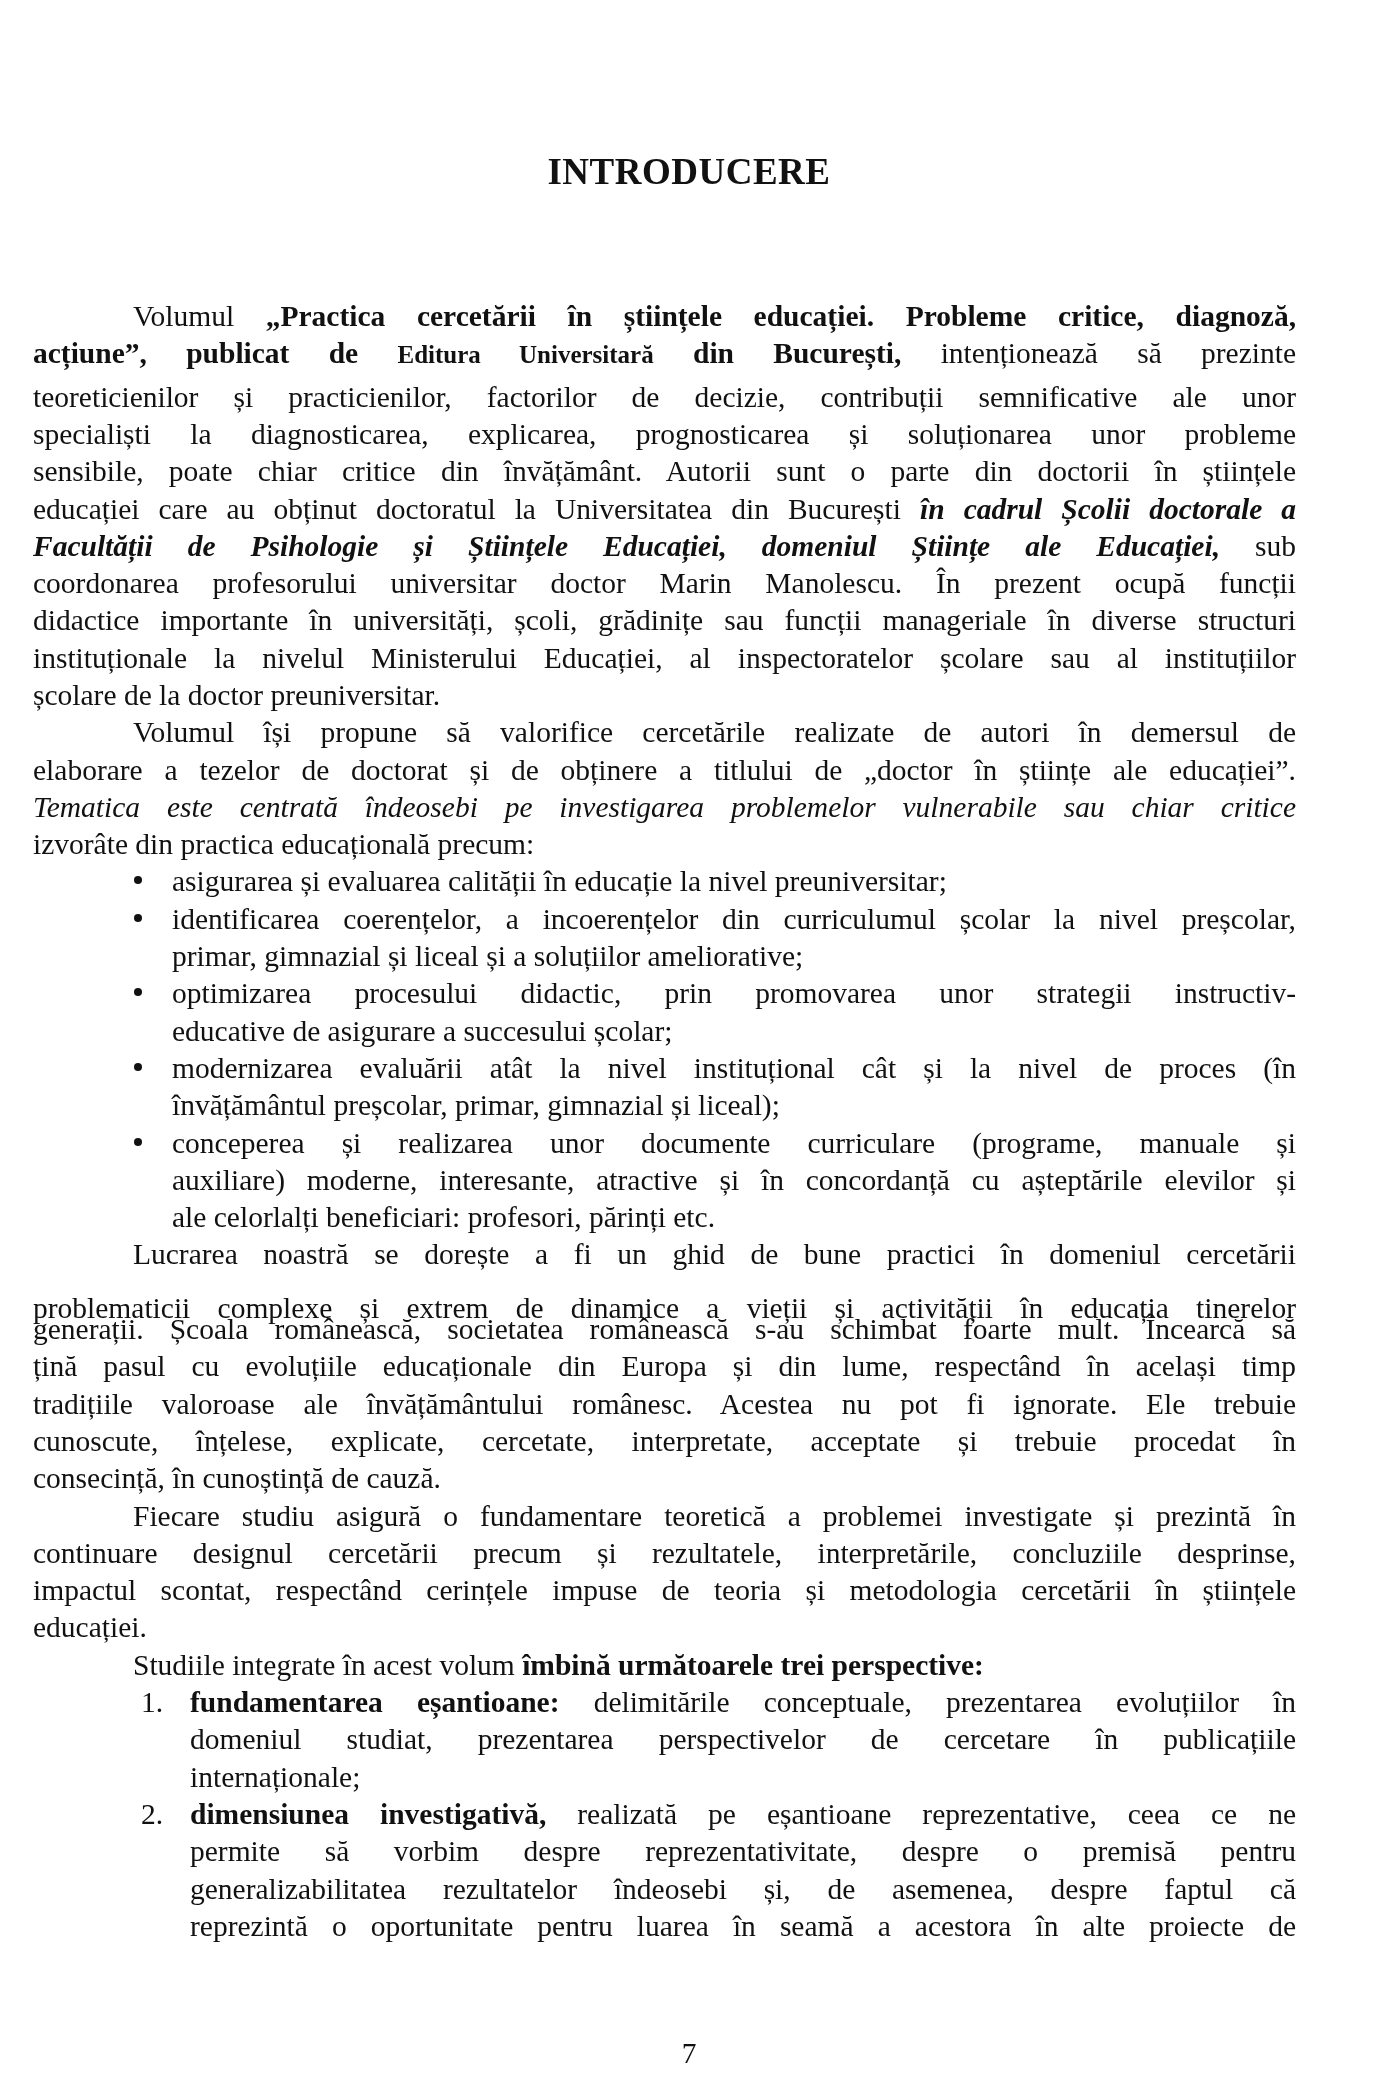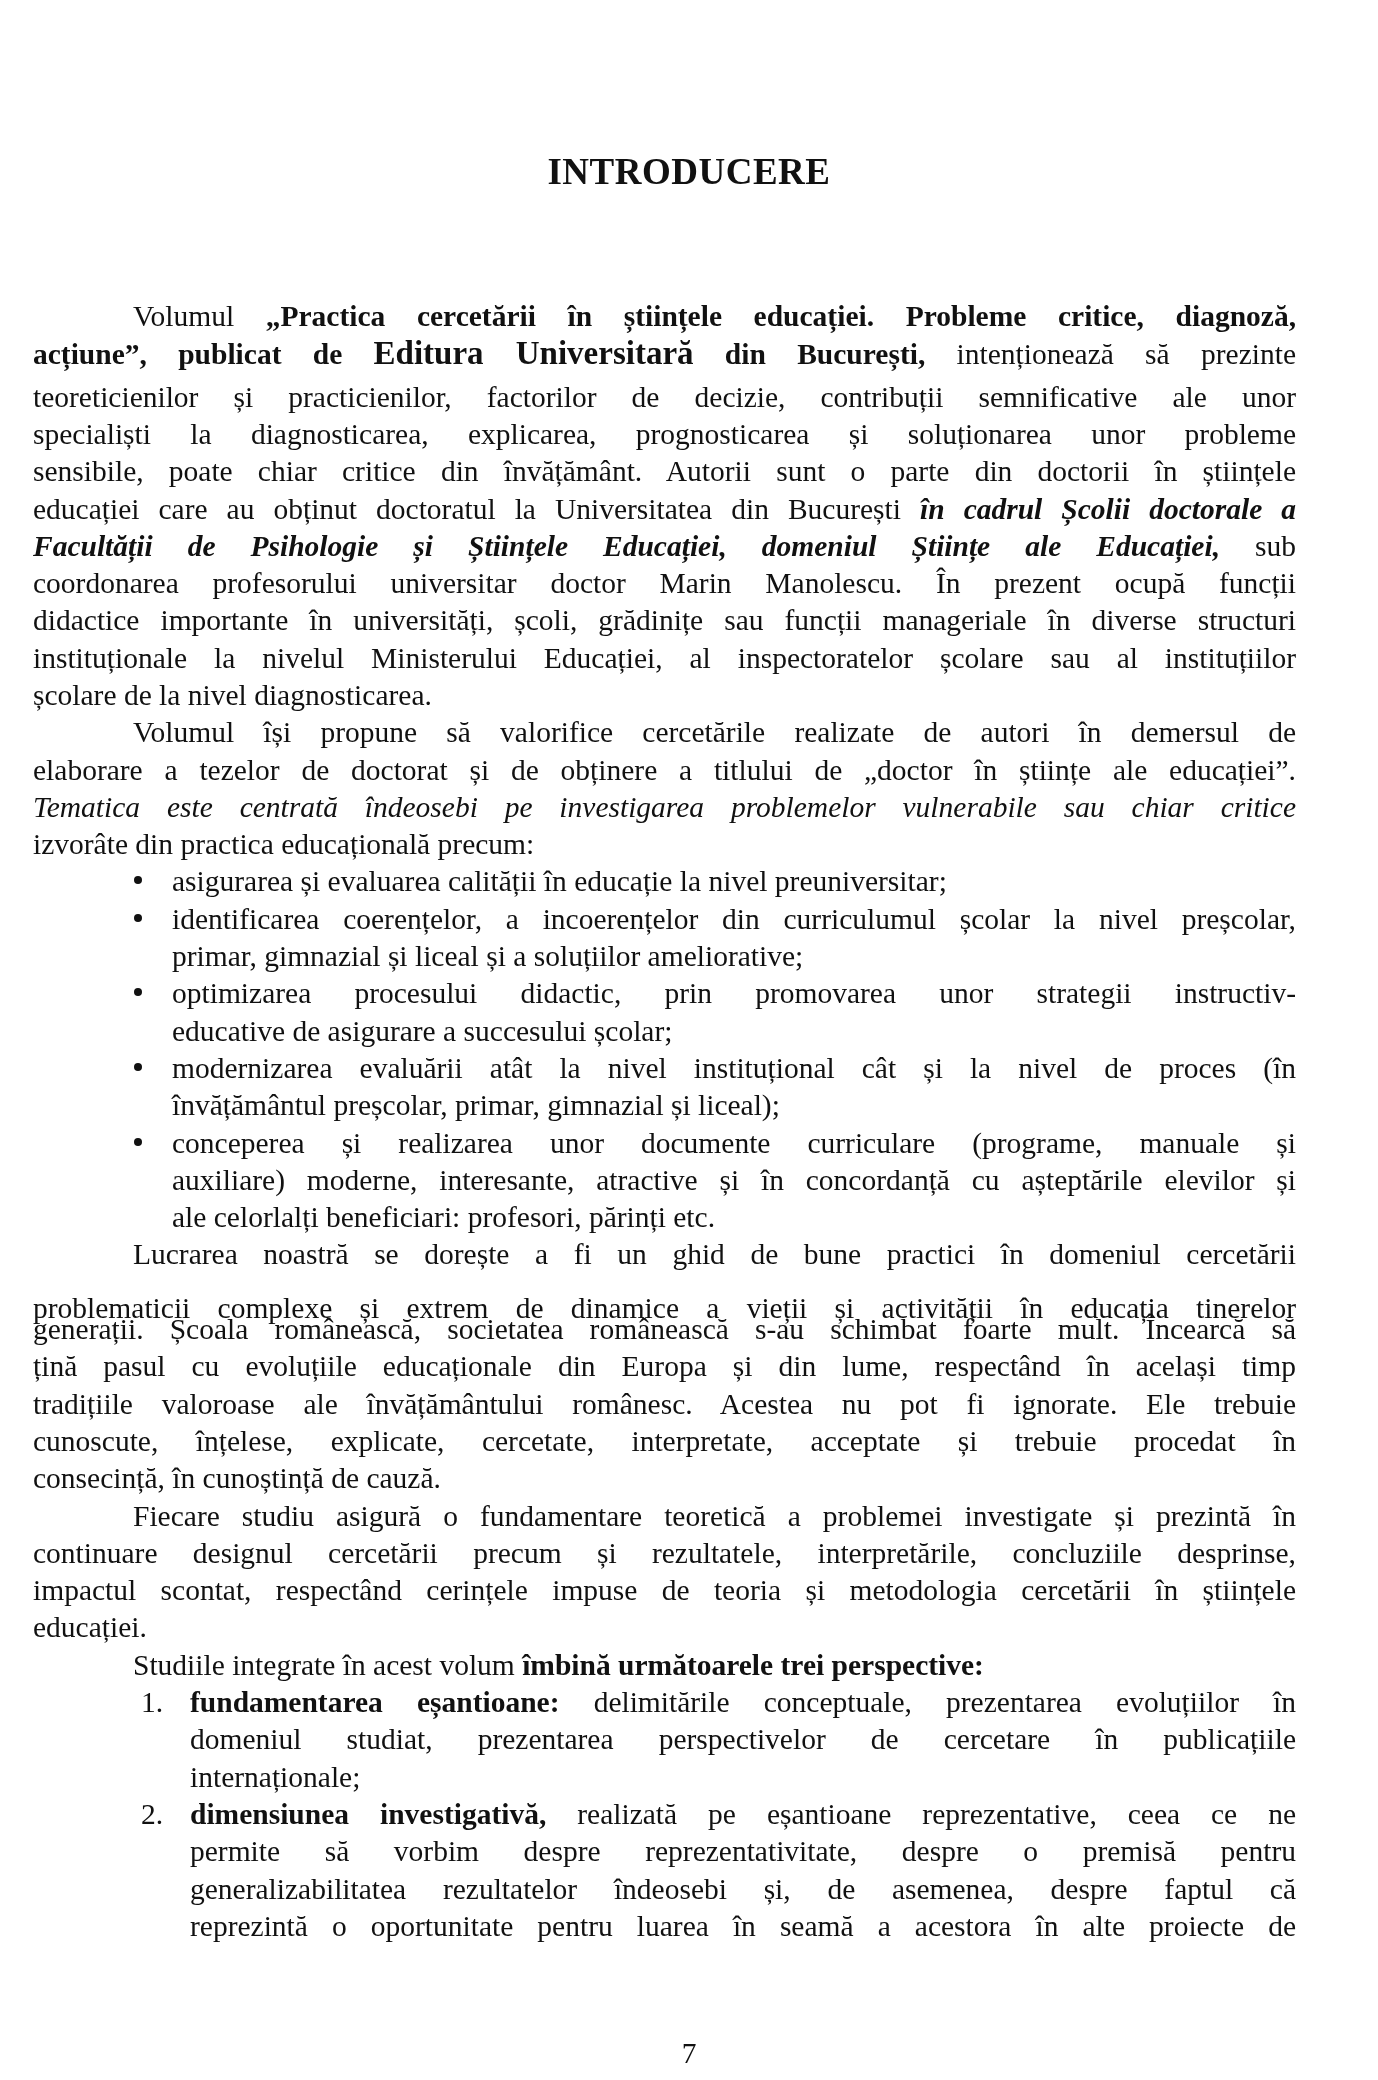--- a/index.html
+++ b/index.html
@@ -7,40 +7,40 @@
          font-family:"Liberation Serif","DejaVu Serif",serif; color:#111; }
   #page { position:absolute; left:0; top:0; width:1378px; height:2080px; }
   .title { position:absolute; left:0; width:1378px; text-align:center;
            top:152px; font-size:37px; font-weight:bold; letter-spacing:0.5px; line-height:40px; }
   .line { position:absolute; font-size:29.5px; line-height:34px; height:34px;
           white-space:nowrap; overflow:visible; }
   .line.just { text-align:justify; text-align-last:justify; white-space:normal; }
   .line.left { text-align:left; }
   .marker { position:absolute; font-size:29.5px; line-height:34px; height:34px; }
   .bullet-dot { position:absolute; width:8px; height:8px; border-radius:50%; background:#111; }
-  .big { font-size:33px; }
+  .big { font-size:25px; }
   .pageno { position:absolute; left:0; width:1378px; text-align:center; font-size:29.5px; top:2036px; line-height:34px; }
 </style>
 </head>
 <body>
 
 <div id="page">
   <div class="title">INTRODUCERE</div>
   <div id="lines">
       <div class="line just" style="left: 133px; top: 299px; width: 1163px;"><span>Volumul </span><span style="font-weight: bold;">„Practica cercetării în științele educației. Probleme critice, diagnoză,</span></div>
       <div class="line just" style="left: 33px; top: 336px; width: 1263px;"><span style="font-weight: bold;">acțiune”, publicat de </span><span class="big" style="font-weight: bold;">Editura Universitară</span><span style="font-weight: bold;"> din București,</span><span> intenționează să prezinte</span></div>
       <div class="line just" style="left: 33px; top: 380px; width: 1263px;"><span>teoreticienilor și practicienilor, factorilor de decizie, contribuții semnificative ale unor</span></div>
       <div class="line just" style="left: 33px; top: 417px; width: 1263px;"><span>specialiști la diagnosticarea, explicarea, prognosticarea și soluționarea unor probleme</span></div>
       <div class="line just" style="left: 33px; top: 454px; width: 1263px;"><span>sensibile, poate chiar critice din învățământ. Autorii sunt o parte din doctorii în științele</span></div>
       <div class="line just" style="left: 33px; top: 492px; width: 1263px;"><span>educației care au obținut doctoratul la Universitatea din București </span><span style="font-weight: bold; font-style: italic;">în cadrul Școlii doctorale a</span></div>
       <div class="line just" style="left: 33px; top: 529px; width: 1263px;"><span style="font-weight: bold; font-style: italic;">Facultății de Psihologie și Științele Educației, domeniul Științe ale Educației,</span><span> sub</span></div>
       <div class="line just" style="left: 33px; top: 566px; width: 1263px;"><span>coordonarea profesorului universitar doctor Marin Manolescu. În prezent ocupă funcții</span></div>
       <div class="line just" style="left: 33px; top: 603px; width: 1263px;"><span>didactice importante în universități, școli, grădinițe sau funcții manageriale în diverse structuri</span></div>
       <div class="line just" style="left: 33px; top: 641px; width: 1263px;"><span>instituționale la nivelul Ministerului Educației, al inspectoratelor școlare sau al instituțiilor</span></div>
-      <div class="line left" style="left: 33px; top: 678px; width: 1263px;"><span>școlare de la nivel diagnosticarea.</span></div>
+      <div class="line left" style="left: 33px; top: 678px; width: 1263px;"><span>școlare de la doctor preuniversitar.</span></div>
       <div class="line just" style="left: 133px; top: 715px; width: 1163px;"><span>Volumul își propune să valorifice cercetările realizate de autori în demersul de</span></div>
       <div class="line just" style="left: 33px; top: 753px; width: 1263px;"><span>elaborare a tezelor de doctorat și de obținere a titlului de „doctor în științe ale educației”.</span></div>
       <div class="line just" style="left: 33px; top: 790px; width: 1263px; font-style: italic;"><span>Tematica este centrată îndeosebi pe investigarea problemelor vulnerabile sau chiar critice</span></div>
       <div class="line left" style="left: 33px; top: 827px; width: 1263px;"><span>izvorâte din practica educațională precum:</span></div>
       <div class="line left" style="left: 172px; top: 864px; width: 1124px;"><span>asigurarea și evaluarea calității în educație la nivel preuniversitar;</span></div>
       <div class="bullet-dot" style="left: 134px; top: 876px;"></div>
       <div class="line just" style="left: 172px; top: 902px; width: 1124px;"><span>identificarea coerențelor, a incoerențelor din curriculumul școlar la nivel preșcolar,</span></div>
       <div class="bullet-dot" style="left: 134px; top: 914px;"></div>
       <div class="line left" style="left: 172px; top: 939px; width: 1124px;"><span>primar, gimnazial și liceal și a soluțiilor ameliorative;</span></div>
       <div class="line just" style="left: 172px; top: 976px; width: 1124px;"><span>optimizarea procesului didactic, prin promovarea unor strategii instructiv-</span></div>

